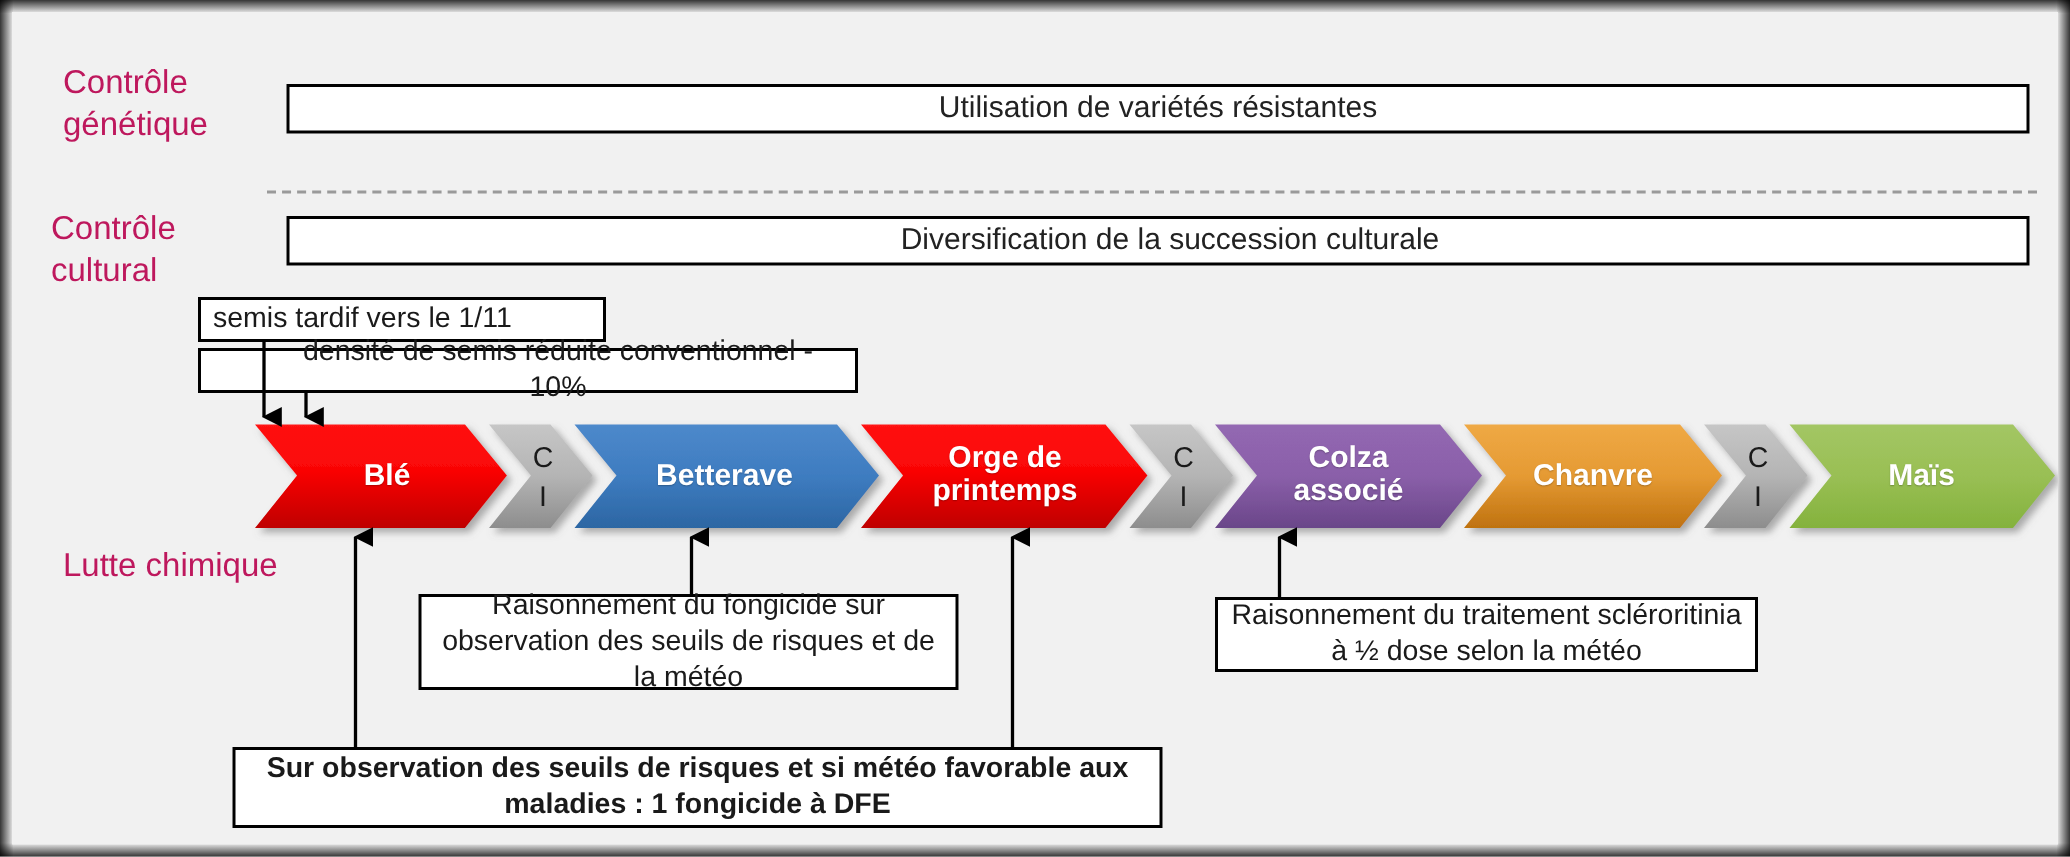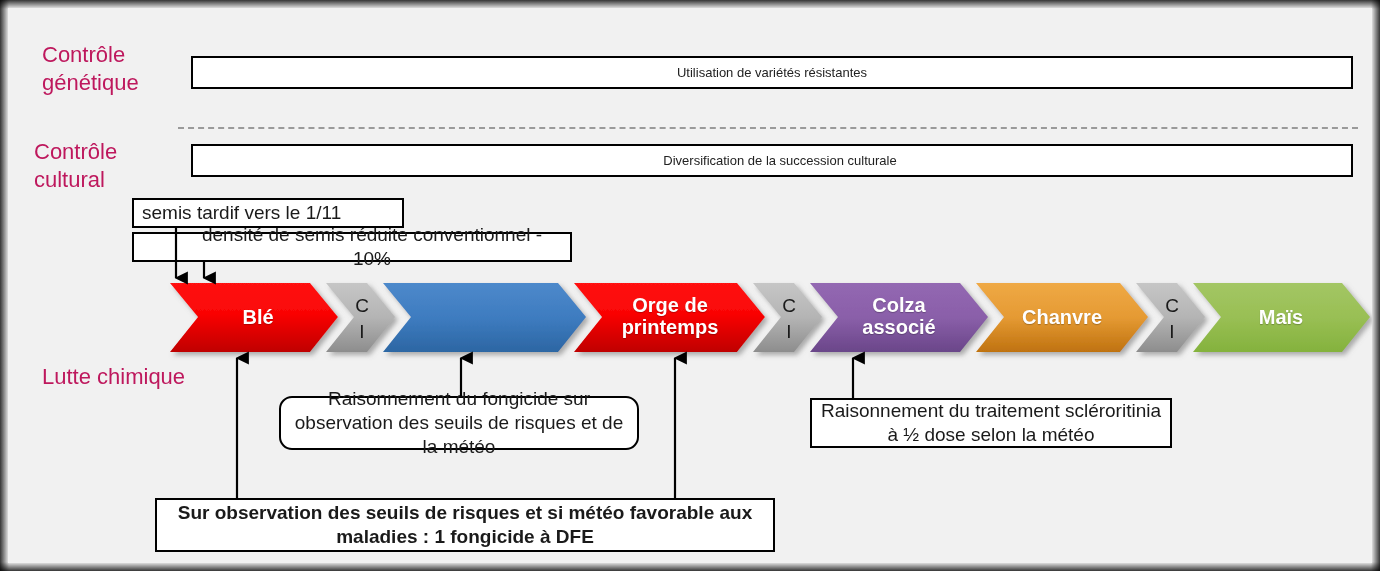--- a/index.html
+++ b/index.html
@@ -31,21 +31,21 @@
   .side-label{
     font-size:22px;color:#be185d;line-height:1.25;
     white-space:pre-line;
   }
 
   
   .wide-box{
     background:#ffffff;
     border:2.5px solid #000;
     display:flex;align-items:center;justify-content:center;
-    font-size:13px;color:#222;
+    font-size:20px;color:#222;
     box-sizing:border-box;
   }
 
   
   .callout{
     background:#ffffff;
     border:2.5px solid #000;
     box-sizing:border-box;
     display:flex;align-items:center;justify-content:center;
     text-align:center;
@@ -159,32 +159,33 @@
 
         <polygon points="1128,275 1169,275 1197,309 1169,344 1128,344 1156,309" fill="url(#g-grey)"></polygon>
 
         <polygon points="1185,275 1334,275 1362,309 1334,344 1185,344 1213,309" fill="url(#g-green)"></polygon>
       </g>
     </svg>
 
     <div class="abs chev-label crop" style="left:190px;top:298px;width:120px;">Blé</div>
     <div class="abs chev-label ci" style="left:336px;top:285px;width:36px;">C
 I</div>
+    <div class="abs chev-label crop" style="left:400px;top:298px;width:150px;">Betterave</div>
     <div class="abs chev-label crop" style="left:592px;top:286px;width:140px;">Orge de
 printemps</div>
     <div class="abs chev-label ci" style="left:763px;top:285px;width:36px;">C
 I</div>
     <div class="abs chev-label crop" style="left:826px;top:286px;width:130px;">Colza
 associé</div>
     <div class="abs chev-label crop" style="left:994px;top:298px;width:120px;">Chanvre</div>
     <div class="abs chev-label ci" style="left:1146px;top:285px;width:36px;">C
 I</div>
     <div class="abs chev-label crop" style="left:1210px;top:298px;width:126px;">Maïs</div>
 
-    <div class="abs callout" style="left:271px;top:388px;width:360px;height:54px;border-radius:13px;">Raisonnement du fongicide sur observation des seuils de risques et de la météo</div>
+    <div class="abs callout" style="left:271px;top:388px;width:360px;height:64px;">Raisonnement du fongicide sur observation des seuils de risques et de la météo</div>
 
     <div class="abs callout" style="left:802px;top:390px;width:362px;height:50px;">Raisonnement du traitement scléroritinia à ½ dose selon la météo</div>
 
     <div class="abs callout" style="left:147px;top:490px;width:620px;height:54px;font-weight:bold;">Sur observation des seuils de risques et si météo favorable aux maladies : 1 fongicide à DFE</div>
 
     <svg id="connectors" width="1364" height="555">
       <defs>
         <marker id="arrow-down" viewBox="0 0 10 10" refX="5" refY="9" markerWidth="6" markerHeight="6" orient="auto-start-reverse">
           <path d="M 0 0 L 10 0 L 5 10 z" fill="#000"></path>
         </marker>

